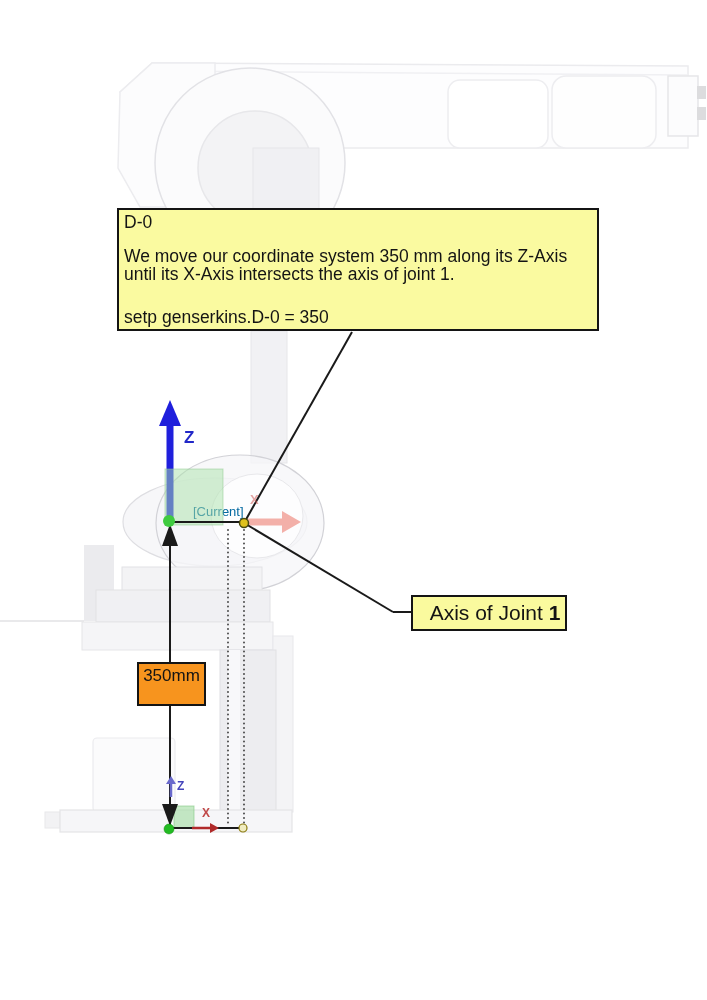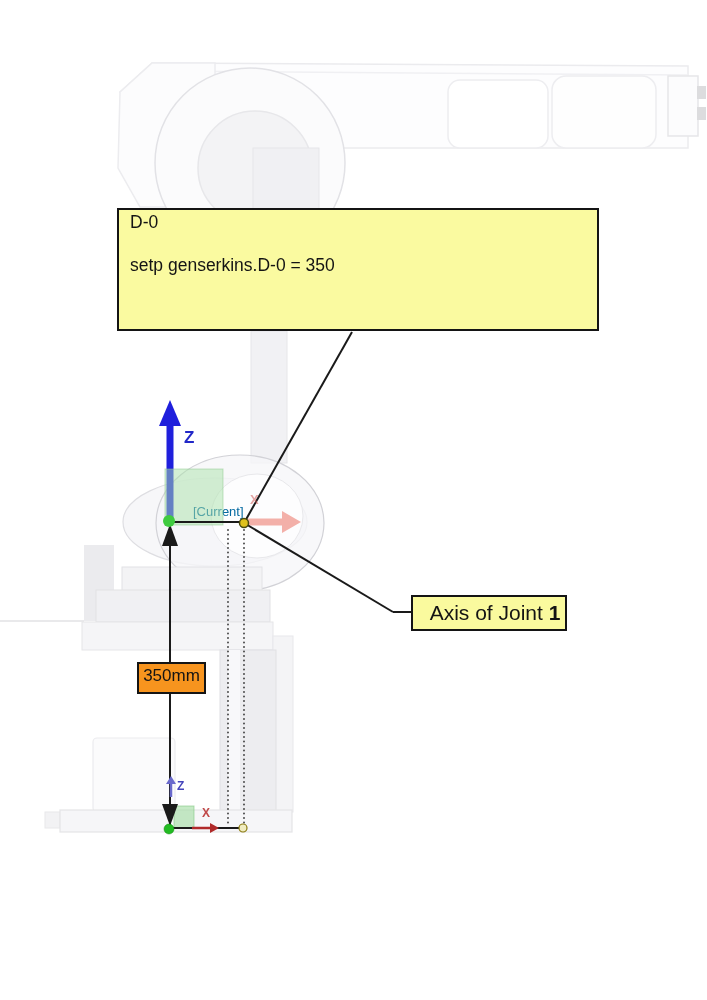--- a/index.html
+++ b/index.html
@@ -5,36 +5,36 @@
   html,body{margin:0;padding:0;background:#fff;}
   #canvas{
     position:relative;width:707px;height:1000px;background:#fff;overflow:hidden;
     font-family:"Liberation Sans", sans-serif;
   }
   #canvas svg{position:absolute;left:0;top:0;}
   
   .callout{
     position:absolute;left:117px;top:208px;width:482px;height:123px;
     box-sizing:border-box;border:2px solid #141414;background:var(--callout_bg);
-    padding:3px 11px;font-size:17.5px;line-height:18.5px;color:#141414;z-index:5;
+    padding:3px 5px;font-size:17.5px;line-height:18.5px;color:#141414;z-index:5;
   }
   .co-body{margin-top:15px;}
   .co-cmd{margin-top:24px;}
   
   .joint-label{
     position:absolute;left:411px;top:595px;width:156px;height:36px;
     box-sizing:border-box;border:2px solid #141414;background:var(--label_bg);
     font-size:21px;line-height:31px;text-align:center;color:#141414;z-index:6;
     white-space:nowrap;
     padding-left:12px;
   }
   .joint-label b{font-weight:bold;}
   
   .dim-label{
-    position:absolute;left:137px;top:662px;width:69px;height:32px;
+    position:absolute;left:137px;top:662px;width:69px;height:44px;
     box-sizing:border-box;border:2px solid #141414;background:var(--dimension_bg);
     font-size:17px;line-height:24px;text-align:center;color:#141414;z-index:6;
   }
   
   .axis-label{position:absolute;font-weight:bold;z-index:6;}
   .z-top{left:184px;top:428px;font-size:17px;color:var(--z_axis_label);}
   .x-top{left:250px;top:492px;font-size:13px;color:rgba(205,90,85,0.55);}
   .current{left:193px;top:504px;font-size:13px;font-weight:normal;color:#0369a1;z-index:3;}
   .z-base{left:177px;top:779px;font-size:12px;color:#4444bb;}
   .x-base{left:202px;top:806px;font-size:12px;color:#c04848;}
@@ -76,20 +76,24 @@
     <rect x="228" y="650" width="12" height="162" fill="#f8f8fa"></rect>
     <rect x="93" y="738" width="82" height="74" rx="4" fill="#fbfbfc" stroke="#ebebee" stroke-width="1.2"></rect>
     <rect x="45" y="812" width="15" height="16" fill="#f2f2f4" stroke="#e8e8ea" stroke-width="1"></rect>
     <rect x="60" y="810" width="232" height="22" fill="#f6f6f8" stroke="#e4e4e7" stroke-width="1.2"></rect>
   </svg>
 
   <span class="axis-label current">[Current]</span>
 
   <div class="callout">
     <div>D-0</div>
+    <div class="co-body">
+      <div>We move our coordinate system  350 mm along its Z-Axis</div>
+      <div>until its X-Axis intersects the axis of joint 1.</div>
+    </div>
     <div class="co-cmd">setp genserkins.D-0 = 350</div>
   </div>
 
   <svg width="707" height="1000" viewBox="0 0 707 1000" style="z-index:5">
 
     <g opacity="0.85">
       <line x1="248" y1="522" x2="282" y2="522" style="stroke:var(--x_axis_pink)" stroke-width="7"></line>
       <polygon points="282,511 282,533 301,522" style="fill:var(--x_axis_pink)"></polygon>
     </g>
 

